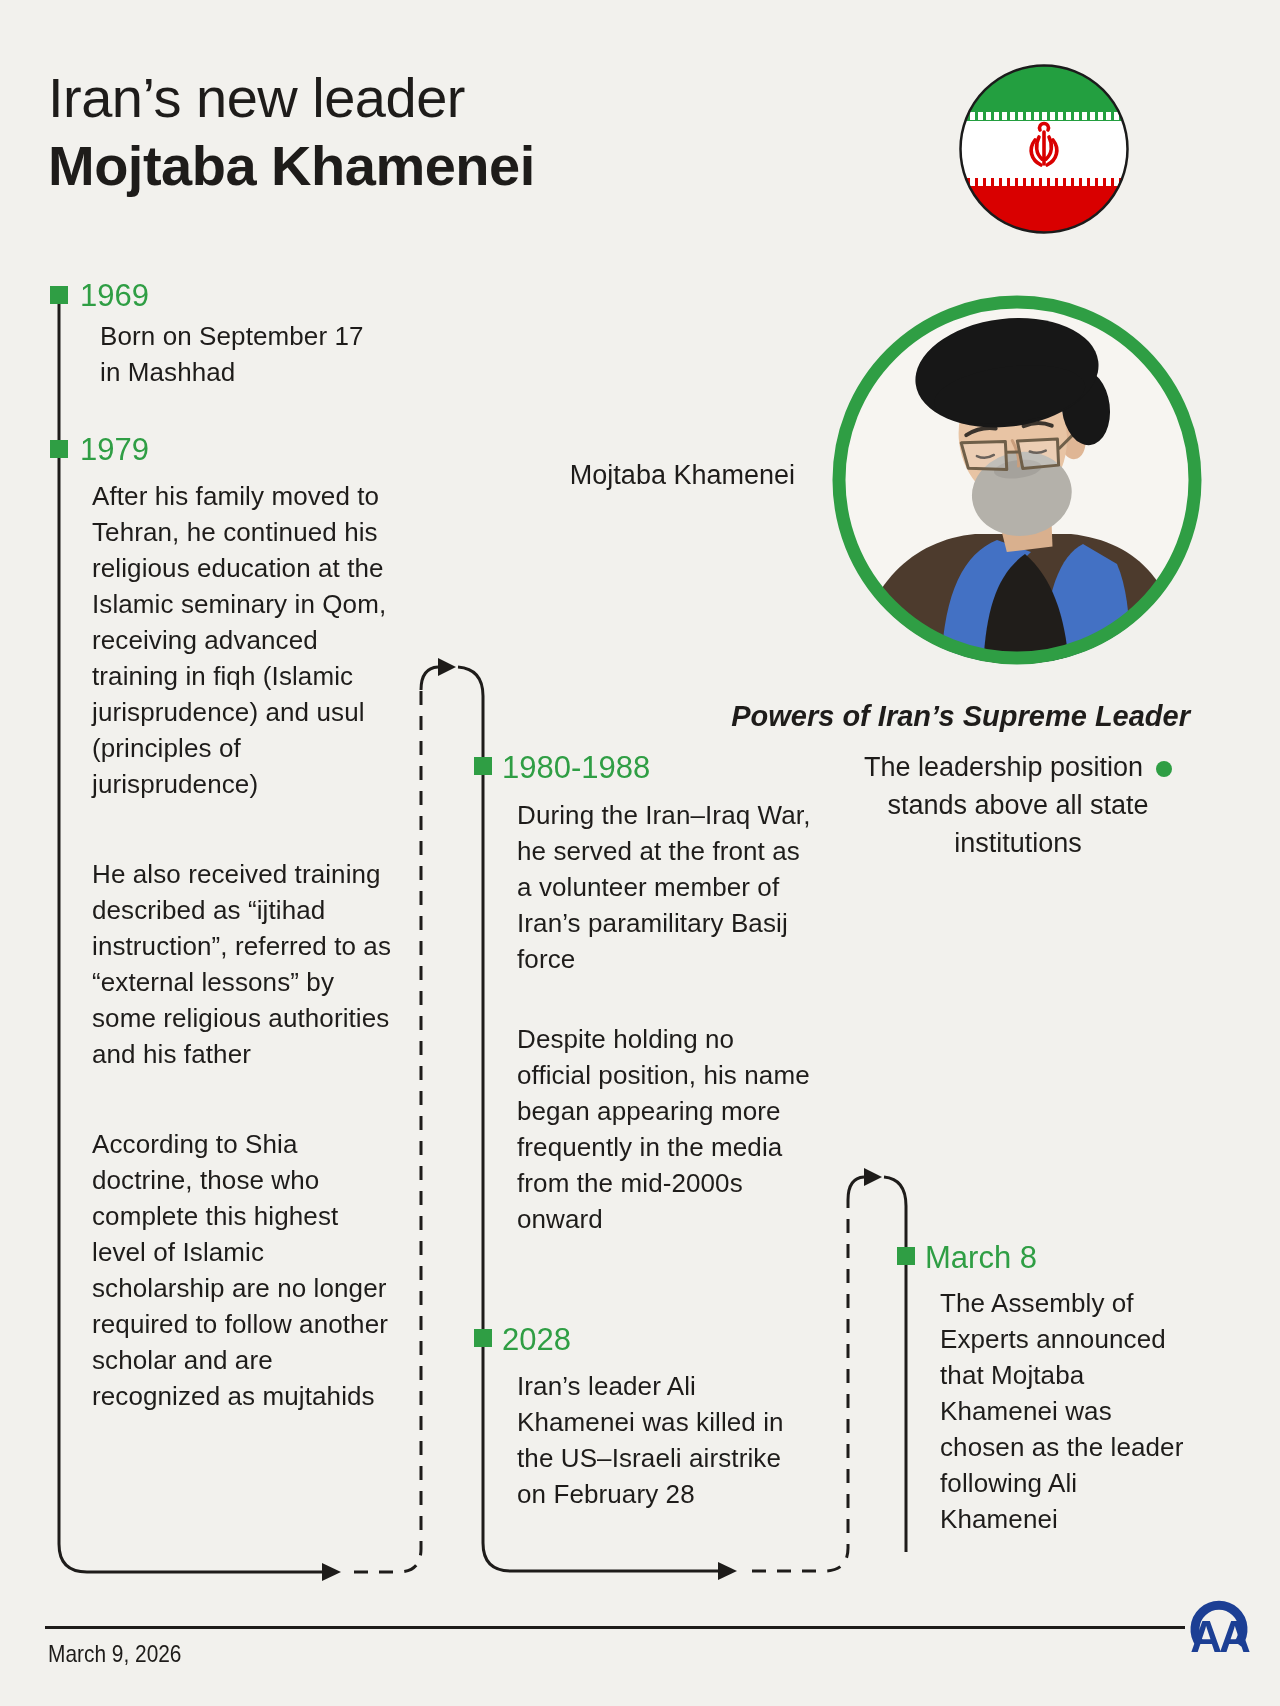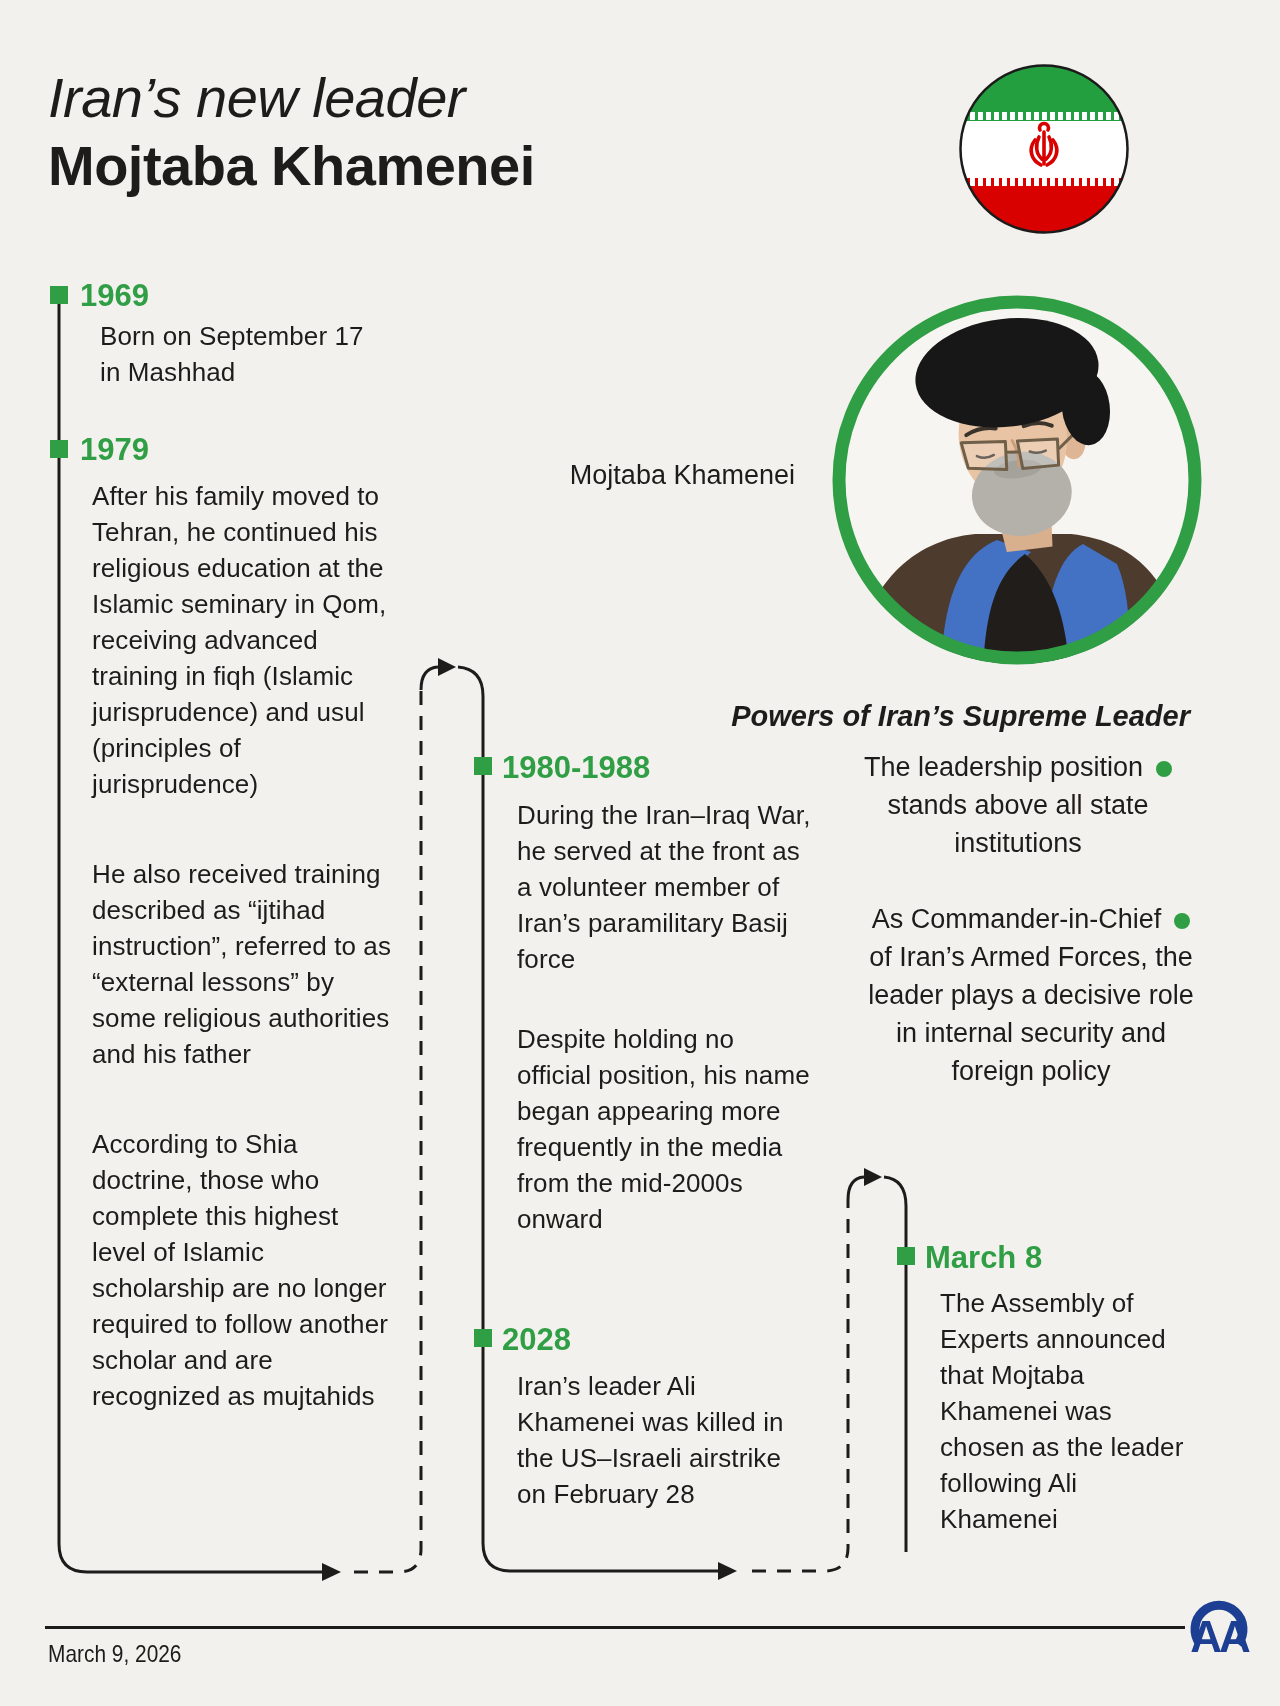--- a/index.html
+++ b/index.html
@@ -4,24 +4,24 @@
 <style>
   html,body{margin:0;padding:0;background:#e8e6e2;}
   .canvas{
     position:relative;width:1280px;height:1706px;margin:0 auto;
     background:#f2f1ed;color:#1e1c1a;overflow:hidden;
     font-family:"Liberation Sans",sans-serif;
   }
   .abs{position:absolute;}
   
   .title{left:48px;top:64px;font-size:56px;line-height:68px;letter-spacing:-0.5px;}
-  .title .l1{font-weight:400;font-style:italic;}
+  .title .l1{font-weight:400;}
   .title .l2{font-weight:700;}
   
-  .year{font-size:31px;font-weight:700;color:#2f9e44;letter-spacing:0;}
+  .year{font-size:31px;font-weight:400;color:#2f9e44;letter-spacing:0;}
   .sq{width:18px;height:18px;background:#2f9e44;}
   
   .para{font-size:26px;line-height:36px;letter-spacing:0.1px;}
   .para p{margin:0 0 54px 0;}
   .para p:last-child{margin-bottom:0;}
   .para.gmid p{margin-bottom:44px;}
   
   .caption{left:495px;top:460px;width:300px;text-align:right;font-size:27px;}
   
   .powers-h{right:90px;top:700px;font-size:29px;font-weight:700;font-style:italic;letter-spacing:0;margin-left:38px;}
@@ -164,23 +164,20 @@
   <div class="abs sq" style="left:897px;top:1247px"></div>
   <div class="abs year" style="left:925px;top:1240px">March 8</div>
   <div class="abs para" style="left:940px;top:1285px;width:245px">
     <p>The Assembly of Experts announced that Mojtaba Khamenei was chosen as the leader following Ali Khamenei</p>
   </div>
 
   <div class="abs powers-h">Powers of Iran’s Supreme Leader</div>
   <div class="abs bullet b1">
     <span class="dot"></span><span>The leadership position stands above all state institutions</span>
   </div>
-  <div class="abs bullet b2">
-    <span class="dot"></span><span>As Commander-in-Chief of Iran’s Armed Forces, the leader plays a decisive role in internal security and foreign policy</span>
-  </div>
 
   <div class="abs footer-line"></div>
   <div class="abs footer-date">March 9, 2026</div>
   <svg class="abs" style="left:1180px;top:1588px" width="78" height="78" viewBox="0 0 78 78">
     <path d="M20,56 A24,24 0 1 1 58,56" fill="none" stroke="#1c3f94" stroke-width="9"></path>
     <text x="39" y="64" text-anchor="middle" font-size="44" font-weight="bold" fill="#1c3f94" style="font-family:'Liberation Sans',sans-serif;letter-spacing:-3px">AA</text>
   </svg>
 
 </div>
 

